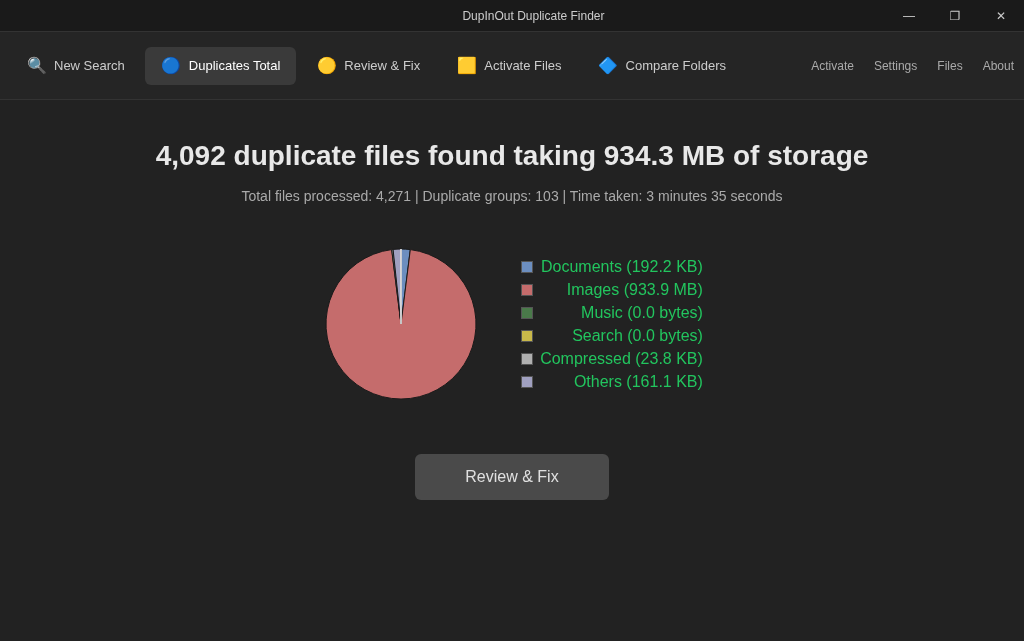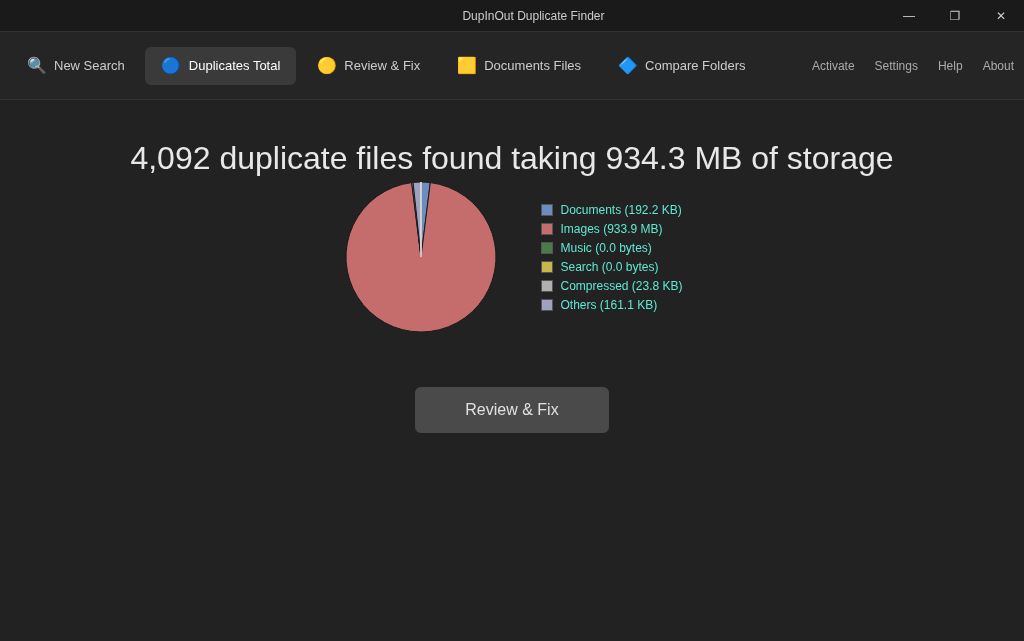--- a/index.html
+++ b/index.html
@@ -102,24 +102,25 @@
       height: calc(641px - 32px - 68px);
       display: flex;
       flex-direction: column;
       align-items: center;
       justify-content: flex-start;
       padding: 40px 20px 20px;
       background: #222;
     }
 
     #headline {
-      font-size: 32px;
-      font-weight: 400;
+      font-size: 28px;
+      font-weight: 700;
       color: #e8e8e8;
       text-align: center;
+      margin-bottom: 16px;
     }
     #subline {
       font-size: 14px;
       color: #aaa;
       text-align: center;
       margin-bottom: 40px;
     }
 
     
     #chart-area {
@@ -136,22 +137,23 @@
 
     #legend {
       display: flex;
       flex-direction: column;
       gap: 5px;
     }
     .legend-item {
       display: flex;
       align-items: center;
       gap: 7px;
-      font-size: 12px;
-      color: #5eead4;
+      font-size: 16px;
+      color: #22c55e;
+      justify-content: space-between;
     }
     .legend-color {
       width: 12px;
       height: 12px;
       border: 1px solid #555;
       flex-shrink: 0;
     }
 
     
     #review-btn {
@@ -187,38 +189,39 @@
       <div class="nav-tab active">
         <span class="nav-tab-icon">🔵</span>
         <span>Duplicates Total</span>
       </div>
       <div class="nav-tab">
         <span class="nav-tab-icon">🟡</span>
         <span>Review &amp; Fix</span>
       </div>
       <div class="nav-tab">
         <span class="nav-tab-icon">🟨</span>
-        <span>Documents Files</span>
+        <span>Activate Files</span>
       </div>
       <div class="nav-tab">
         <span class="nav-tab-icon">🔷</span>
         <span>Compare Folders</span>
       </div>
     </div>
   <div class="nav-right">
 
   <span>Activate</span>
       <span>Settings</span>
-      <span>Help</span>
+      <span>Files</span>
       <span>About</span>
     </div>
 </div>
 
 <div id="main-content">
   <h1 id="headline">4,092 duplicate files found taking 934.3 MB of storage</h1>
+  <p id="subline">Total files processed: 4,271  |  Duplicate groups: 103  |  Time taken: 3 minutes 35 seconds</p>
 
   <div id="chart-area">
     <svg id="pie-chart" viewBox="0 0 160 160">
 
     <path d="M 80 80 L 80 5 A 75 75 0 0 1 89.30740644599445 5.57975957275427 Z" fill="#6c8ebf" stroke="#1a1a1a" stroke-width="1"></path>
         <path d="M 80 80 L 89.30740644599445 5.57975957275427 A 75 75 0 1 1 70.69259355400548 5.57975957275427 Z" fill="#c56c6c" stroke="#1a1a1a" stroke-width="1"></path>
         <path d="M 80 80 L 70.69259355400548 5.57975957275427 A 75 75 0 0 1 72.08303327768546 5.419026300820107 Z" fill="#b0b0b0" stroke="#1a1a1a" stroke-width="1"></path>
         <path d="M 80 80 L 72.08303327768546 5.419026300820107 A 75 75 0 0 1 79.99999999999999 5 Z" fill="#a0a0c0" stroke="#1a1a1a" stroke-width="1"></path>
         <line x1="80" y1="80" x2="80" y2="5" stroke="white" stroke-width="1.5"></line>
       </svg>

